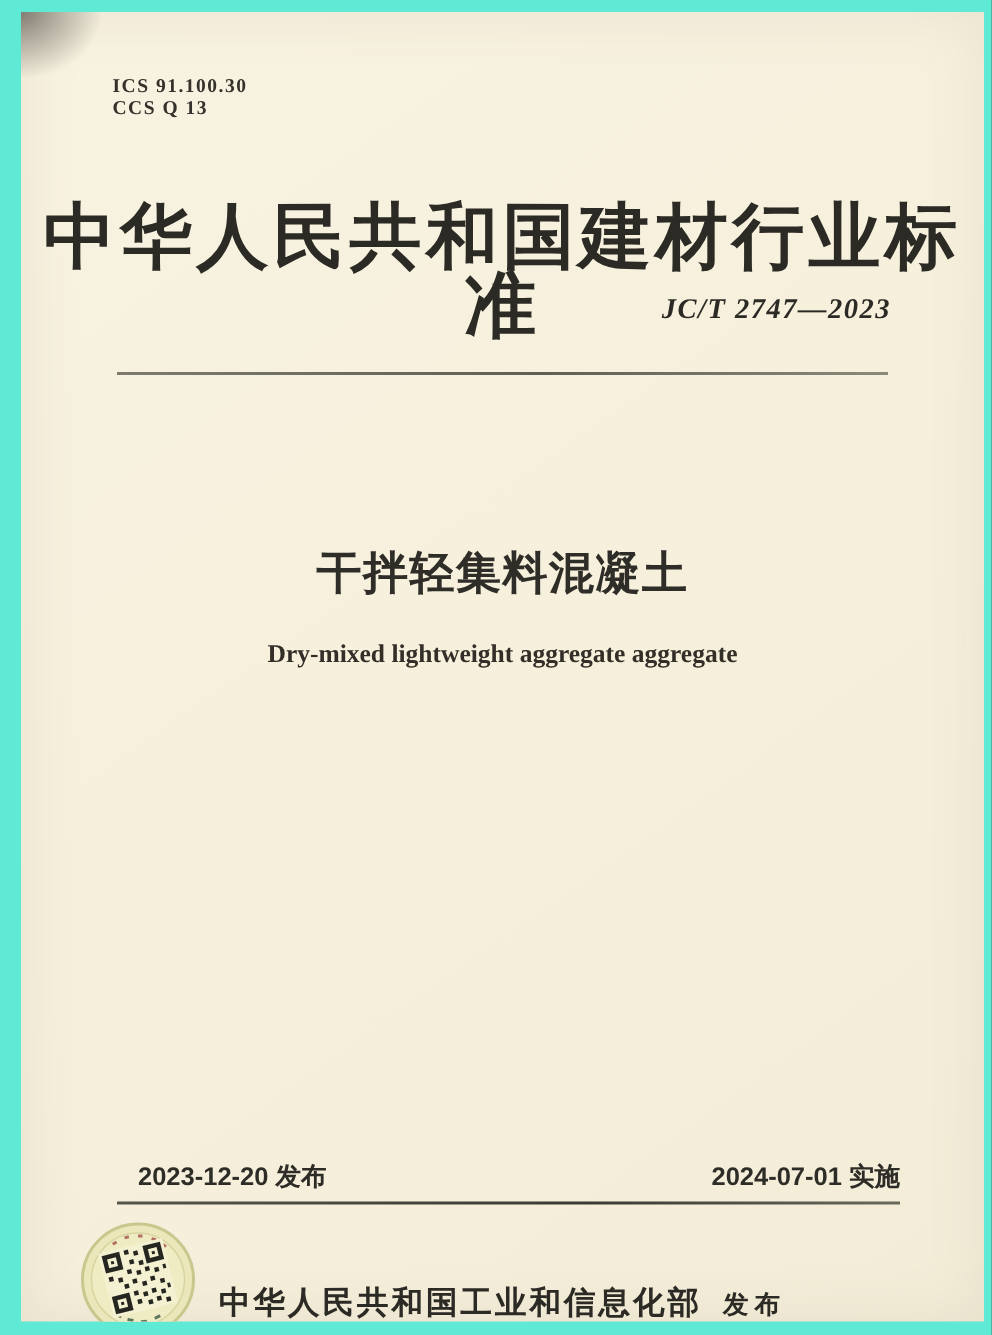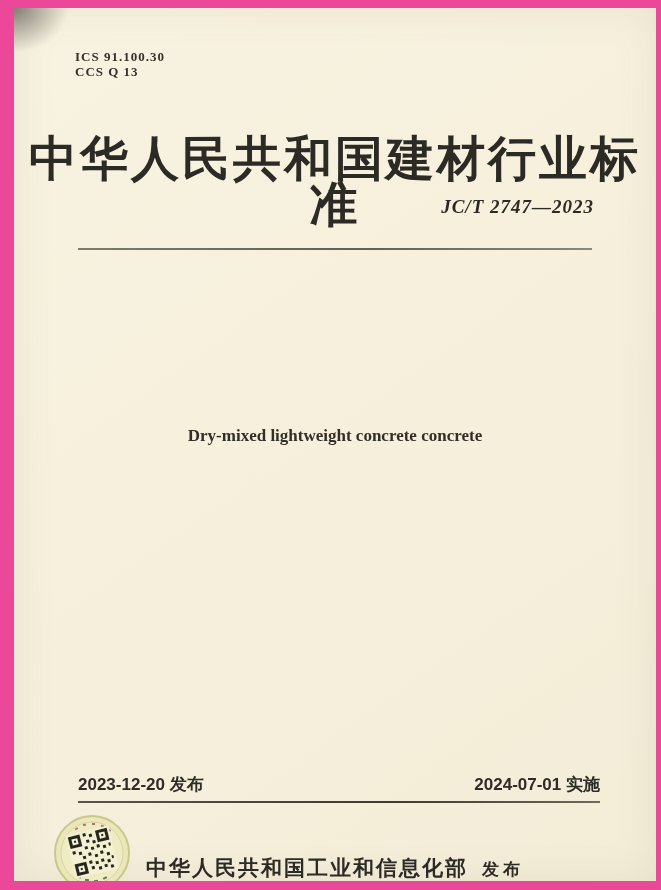--- a/index.html
+++ b/index.html
@@ -5,21 +5,21 @@
   * { margin: 0; padding: 0; box-sizing: border-box; }
   html, body { width: 661px; height: 890px; }
   body {
     font-family: "Liberation Serif", serif;
     background: #161614;
     position: relative;
     overflow: hidden;
   }
   .photo-frame {
     position: absolute; inset: 0;
-    background: #ec4899;
+    background: #5eead4;
   }
   .paper {
     position: absolute;
     left: 14px; top: 8px;
     width: 642px; height: 873px;
     background: linear-gradient(145deg, #f8f2e1 0%, #f6f0dd 40%, #f3edd8 100%);
     overflow: hidden;
     box-shadow: inset 0 0 40px rgba(120,110,80,0.10);
   }
   .ics-block {
@@ -60,21 +60,21 @@
     letter-spacing: 1px; color: #2f2d27;
   }
   .title-en {
     position: absolute; left: 0; top: 418px; width: 100%;
     text-align: center;
     font-family: "Liberation Serif", serif;
     font-weight: bold; font-size: 17px;
     color: #332f28;
   }
   .date-row {
-    position: absolute; left: 64px; top: 765px; right: 56px;
+    position: absolute; left: 78px; top: 765px; right: 56px;
     display: flex; justify-content: space-between; align-items: baseline;
     font-family: "Liberation Sans", sans-serif;
     font-weight: bold; font-size: 17px; color: #2e2c26;
   }
   .rule-2 {
     position: absolute; left: 64px; top: 793px;
     width: 522px; height: 2px;
     background: linear-gradient(90deg, #56554b, #3b3a33 60%, #6a695d);
   }
   .publisher-row {
@@ -114,22 +114,23 @@
       <div>CCS Q 13</div>
     </div>
 
 
     <div class="org-title">中华人民共和国建材行业标准</div>
 
     <div class="std-number">JC/T 2747—2023</div>
 
     <div class="rule-1"></div>
 
-
-    <div class="title-en">Dry-mixed lightweight concrete concrete</div>
+    <div class="main-title">干拌轻集料混凝土</div>
+
+    <div class="title-en">Dry-mixed lightweight aggregate aggregate</div>
 
     <div class="date-row">
       <span>2023-12-20 发布</span>
       <span>2024-07-01 实施</span>
     </div>
 
     <div class="rule-2"></div>
 
     <div class="publisher-row">
       <span class="publisher-name">中华人民共和国工业和信息化部</span><span class="publisher-suffix">发布</span>

